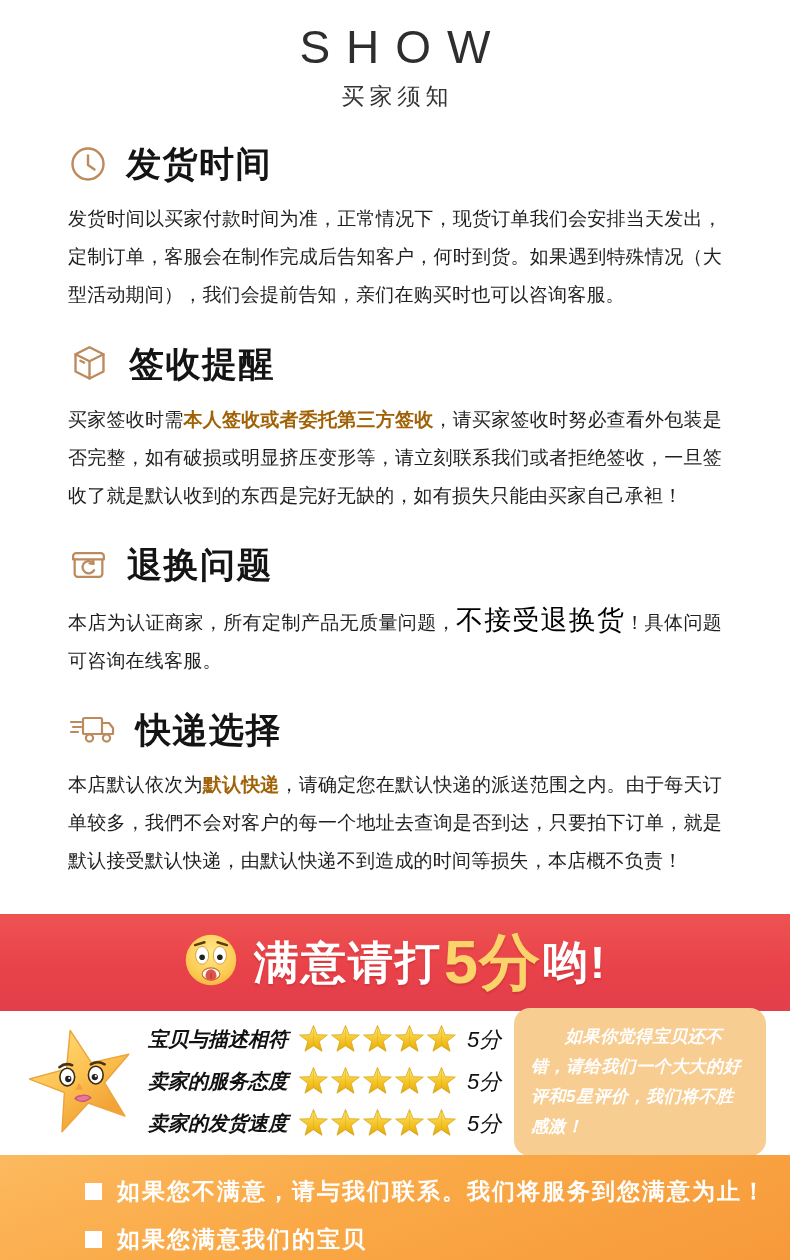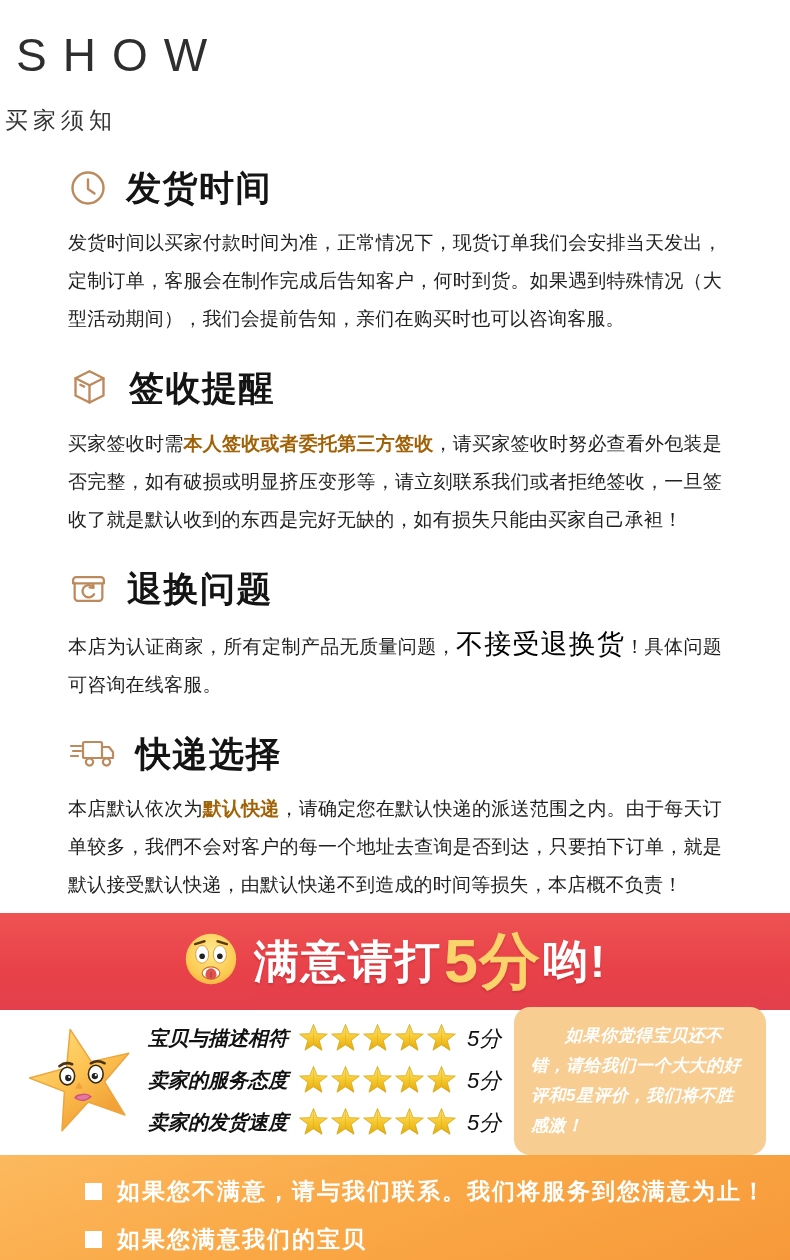--- a/index.html
+++ b/index.html
@@ -3,41 +3,41 @@
 <meta charset="utf-8">
 <style>
   * { margin:0; padding:0; box-sizing:border-box; }
   html,body { background:#ffffff; }
   body { font-family:"Liberation Sans","DejaVu Sans",sans-serif; }
   .page{
     width:790px; height:1260px; margin:0 auto; background:#fff;
     display:flex; flex-direction:column; overflow:hidden; position:relative;
   }
   
-  .header{ padding-top:30px; }
+  .header{ padding-top:22px; text-align:center; }
   .show-title{
     font-size:46px; font-weight:500; color:#2e2e2e;
     letter-spacing:16px; padding-left:16px; line-height:1.1;
   }
-  .subtitle{ margin-top:24px; font-size:23px; color:#333; letter-spacing:5px; padding-left:5px; }
+  .subtitle{ margin-top:8px; font-size:23px; color:#333; letter-spacing:5px; padding-left:5px; }
   
   .content{ padding:0 68px; }
   .sec-head{ margin-top:29px; display:flex; align-items:center; gap:18px; }
   .sec-head:first-child{ margin-top:31px; }
   .sec-icon{ display:flex; align-items:center; justify-content:center; }
   .sec-title{ font-size:35px; font-weight:800; color:#141414; letter-spacing:1.5px; line-height:1.2; }
   .body-p{
     margin-top:15px; font-size:19px; line-height:38px; color:#1f1f1f;
     text-align:justify; letter-spacing:0.2px;
   }
   .body-p .b{ font-weight:800; color:#a16207; }
   .body-p .big{ font-size:27px; font-weight:400; color:#000; letter-spacing:1px; }
   
   .banner{
-    margin-top:9px; height:97px; width:100%;
+    margin-top:34px; height:97px; width:100%;
     background:linear-gradient(180deg,#ee5352 0%, #e84149 60%, #e23f4c 100%);
     display:flex; align-items:center; justify-content:center; gap:15px;
   }
   .banner-text{ display:flex; align-items:center; }
   .banner-pre,.banner-post{
     font-size:45px; font-weight:800; color:#ffffff; letter-spacing:2px; line-height:1;
     text-shadow:0 2px 2px rgba(150,20,20,.25);
   }
   .banner-hi{
     font-size:61px; font-weight:800; color:#fbd36b; line-height:1; letter-spacing:1px;

